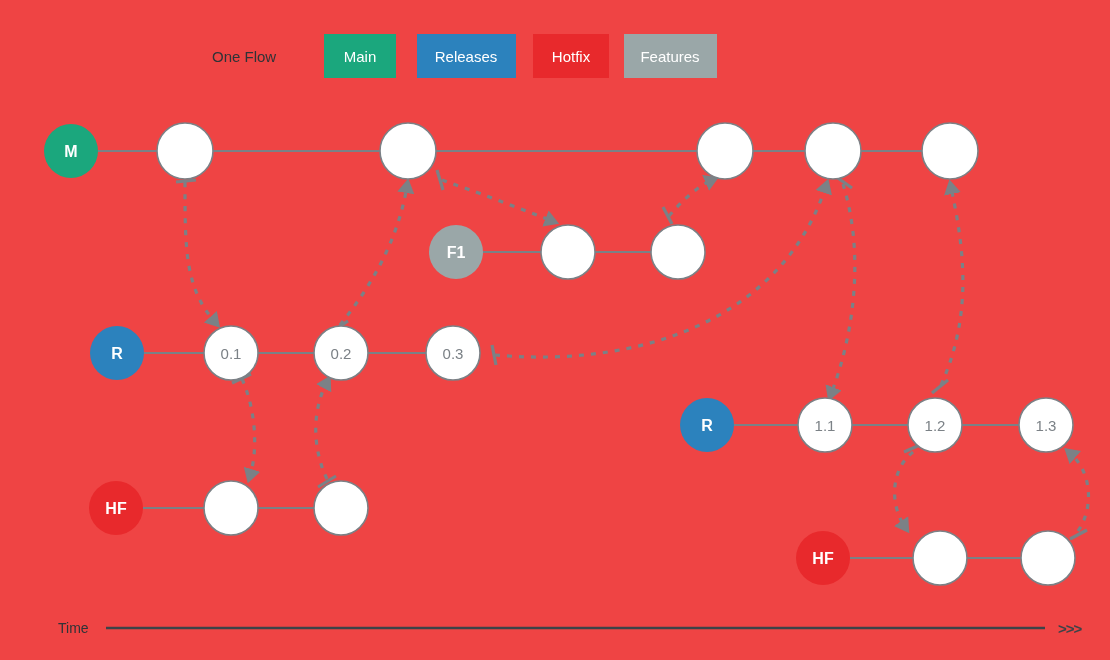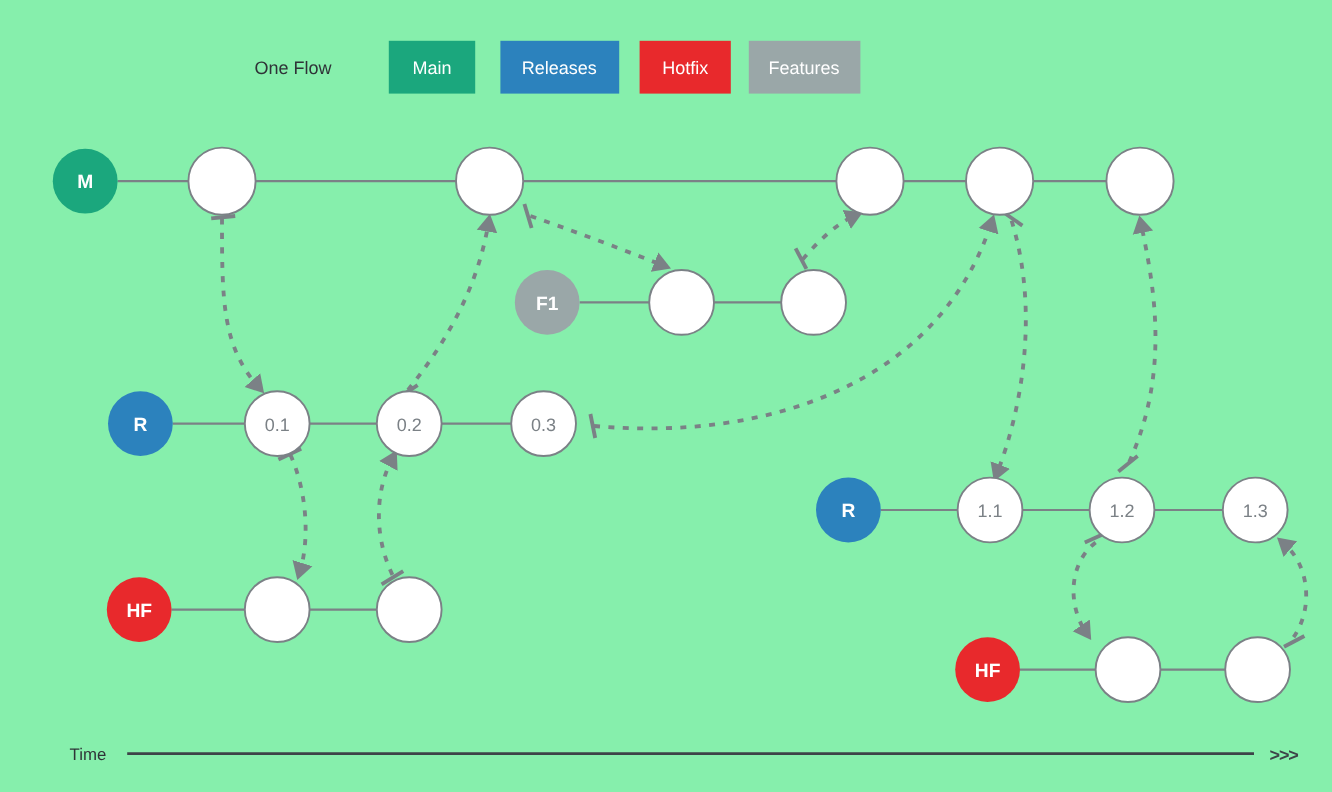--- a/index.html
+++ b/index.html
@@ -9,21 +9,21 @@
     background: #ffffff;
   }
   body {
     font-family: "Liberation Sans", "DejaVu Sans", sans-serif;
     -webkit-font-smoothing: antialiased;
   }
   #stage {
     position: relative;
     width: 1110px;
     height: 660px;
-    background: #86efac;
+    background: #ef4444;
     overflow: hidden;
   }
   #diagram-svg {
     position: absolute;
     left: 0;
     top: 0;
     width: 1110px;
     height: 660px;
     display: block;
   }

